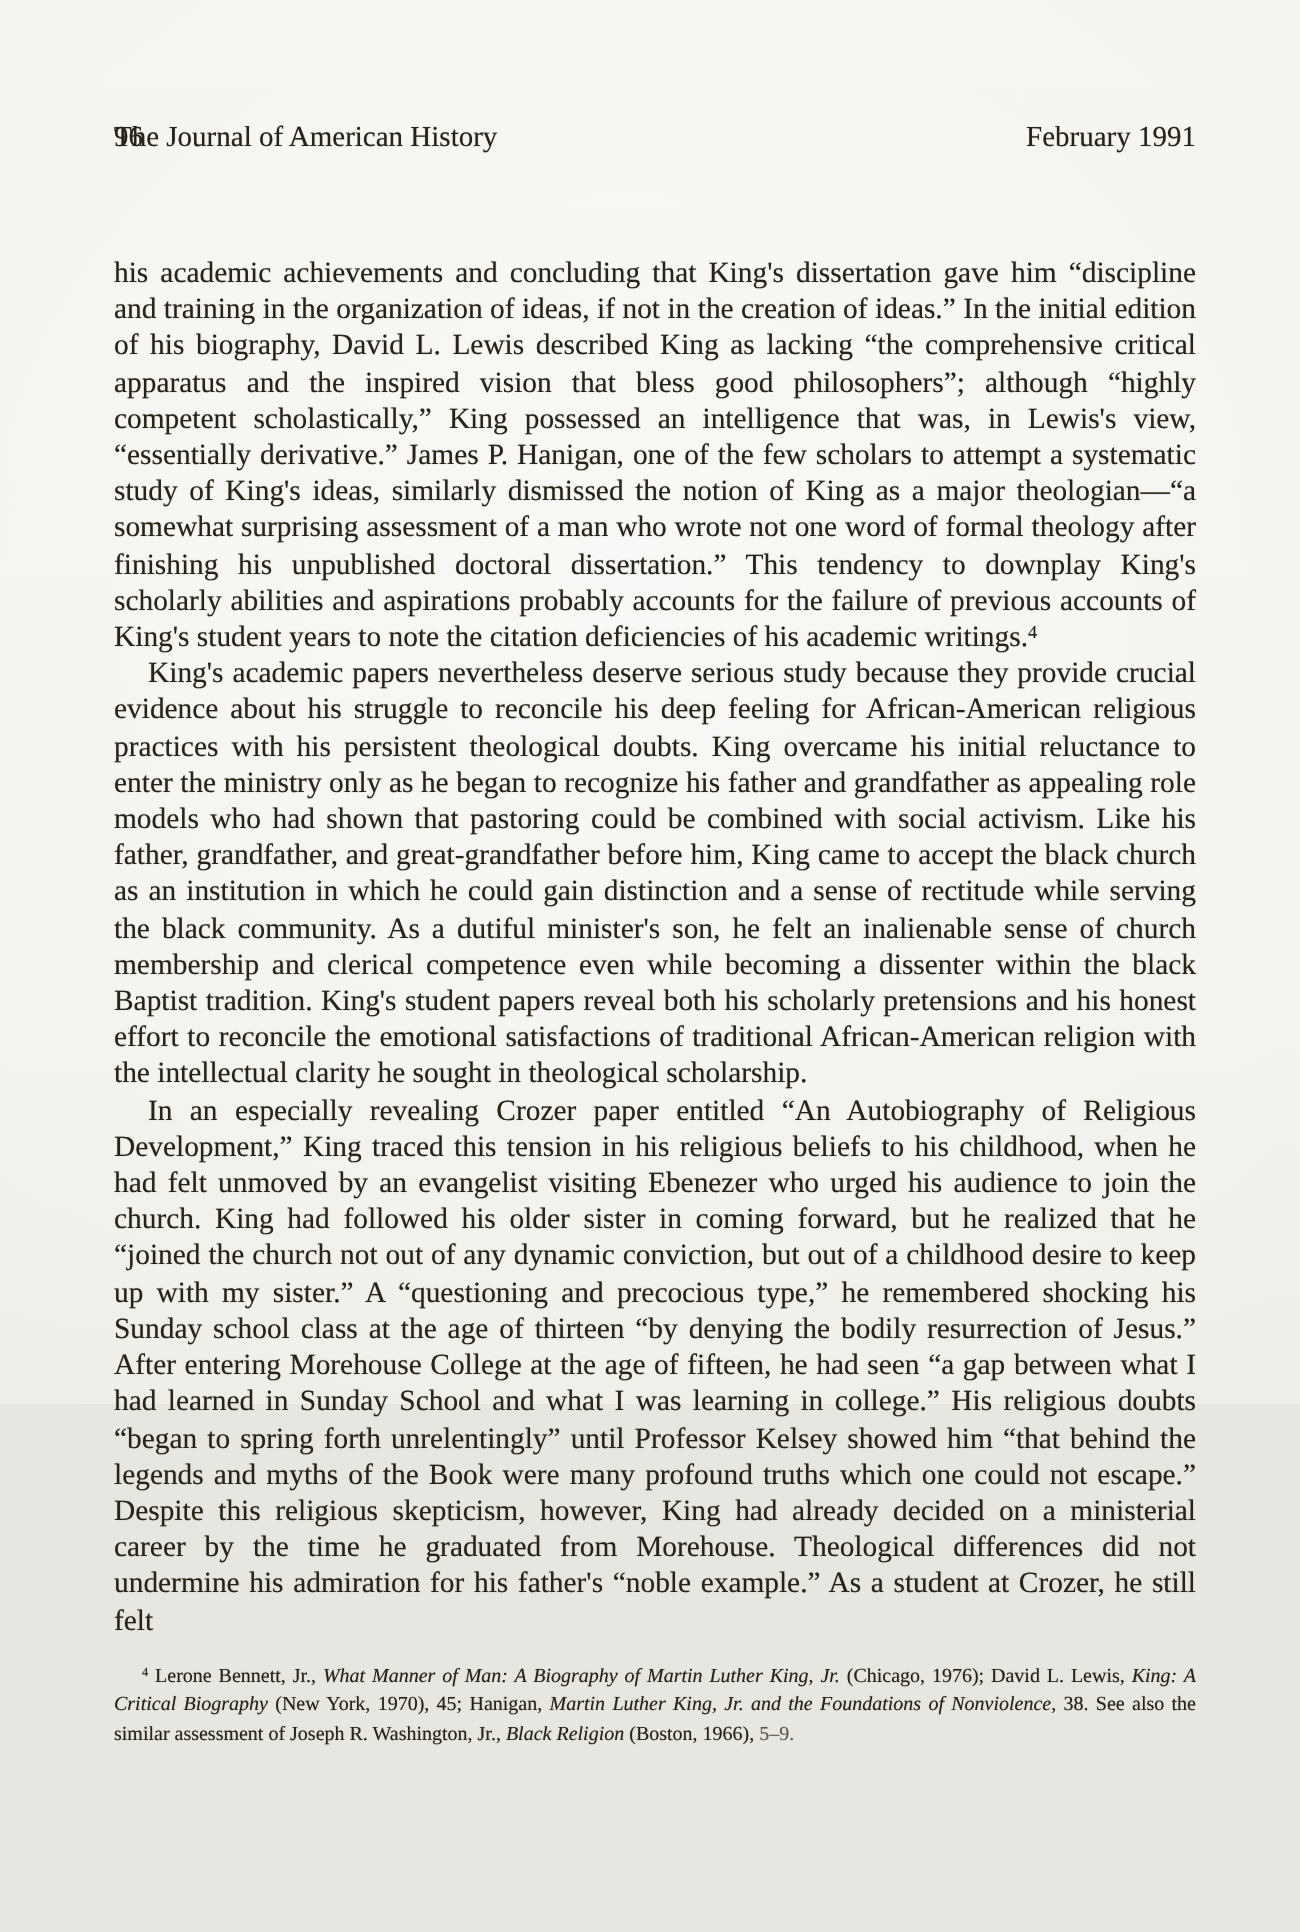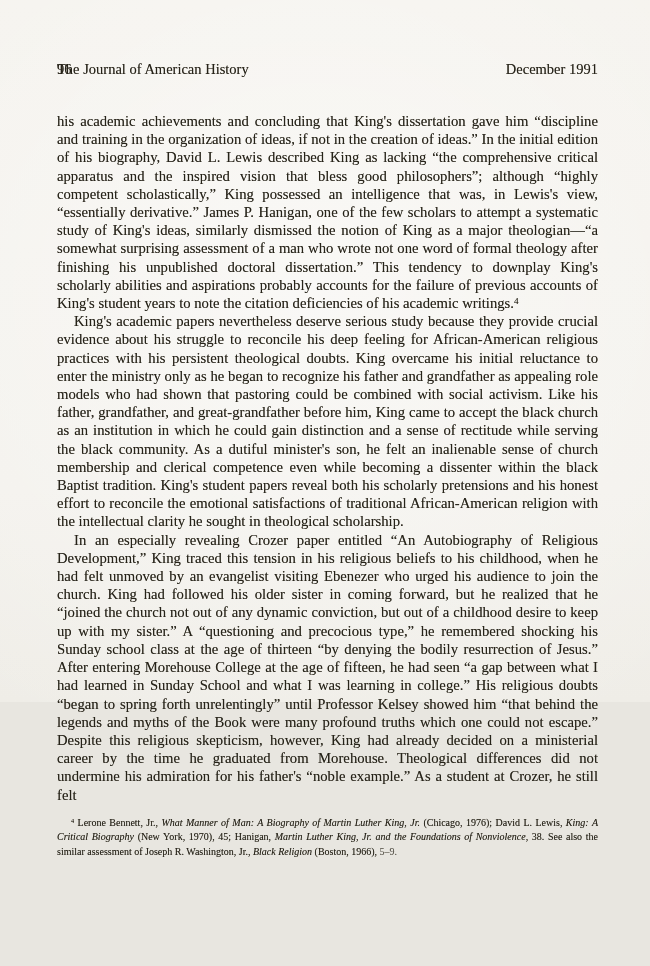--- a/index.html
+++ b/index.html
@@ -44,21 +44,21 @@
     right: 0;
     top: 0;
   }
   .header .issue {
     position: absolute;
     right: 0;
     top: 0;
   }
   .body-text {
     position: absolute;
-    top: 112px;
+    top: 128px;
     left: 57px;
     width: 541px;
     font-size: 14.7px;
     line-height: 18.2px;
     text-align: justify;
   }
   .para {
     margin: 0;
     padding: 0;
   }
@@ -88,21 +88,21 @@
   }
 </style>
 </head>
 <body>
 
 <div class="page">
 
   <div class="header">
     <span class="pagenum">96</span>
     <span class="jtitle">The Journal of American History</span>
-    <span class="issue">December 1991</span>
+    <span class="issue">February 1991</span>
   </div>
 
   <div class="body-text">
     <p class="para"><span>his academic achievements and concluding that King's dissertation gave him “discipline and training in the organization of ideas, if not in the creation of ideas.” In the initial edition of his biography, David L. Lewis described King as lacking “the comprehensive critical apparatus and the inspired vision that bless good philosophers”; although “highly competent scholastically,” King possessed an intelligence that was, in Lewis's view, “essentially derivative.” James P. Hanigan, one of the few scholars to attempt a systematic study of King's ideas, similarly dismissed the notion of King as a major theologian—“a somewhat surprising assessment of a man who wrote not one word of formal theology after finishing his unpublished doctoral dissertation.” This tendency to downplay King's scholarly abilities and aspirations probably accounts for the failure of previous accounts of King's student years to note the citation deficiencies of his academic writings.</span><sup>4</sup></p>
     <p class="para indent"><span>King's academic papers nevertheless deserve serious study because they provide crucial evidence about his struggle to reconcile his deep feeling for African-American religious practices with his persistent theological doubts. King overcame his initial reluctance to enter the ministry only as he began to recognize his father and grandfather as appealing role models who had shown that pastoring could be combined with social activism. Like his father, grandfather, and great-grandfather before him, King came to accept the black church as an institution in which he could gain distinction and a sense of rectitude while serving the black community. As a dutiful minister's son, he felt an inalienable sense of church membership and clerical competence even while becoming a dissenter within the black Baptist tradition. King's student papers reveal both his scholarly pretensions and his honest effort to reconcile the emotional satisfactions of traditional African-American religion with the intellectual clarity he sought in theological scholarship.</span></p>
     <p class="para indent"><span>In an especially revealing Crozer paper entitled “An Autobiography of Religious Development,” King traced this tension in his religious beliefs to his childhood, when he had felt unmoved by an evangelist visiting Ebenezer who urged his audience to join the church. King had followed his older sister in coming forward, but he realized that he “joined the church not out of any dynamic conviction, but out of a childhood desire to keep up with my sister.” A “questioning and precocious type,” he remembered shocking his Sunday school class at the age of thirteen “by denying the bodily resurrection of Jesus.” After entering Morehouse College at the age of fifteen, he had seen “a gap between what I had learned in Sunday School and what I was learning in college.” His religious doubts “began to spring forth unrelentingly” until Professor Kelsey showed him “that behind the legends and myths of the Book were many profound truths which one could not escape.” Despite this religious skepticism, however, King had already decided on a ministerial career by the time he graduated from Morehouse. Theological differences did not undermine his admiration for his father's “noble example.” As a student at Crozer, he still felt</span></p>
     <p class="footnote"><sup>4</sup><span> Lerone Bennett, Jr., </span><span class="it">What Manner of Man: A Biography of Martin Luther King, Jr.</span><span> (Chicago, 1976); David L. Lewis, </span><span class="it">King: A Critical Biography</span><span> (New York, 1970), 45; Hanigan, </span><span class="it">Martin Luther King, Jr. and the Foundations of Nonviolence</span><span>, 38. See also the similar assessment of Joseph R. Washington, Jr., </span><span class="it">Black Religion</span><span> (Boston, 1966), </span><span class="faded">5–9.</span></p>
   </div>
 
 </div>

